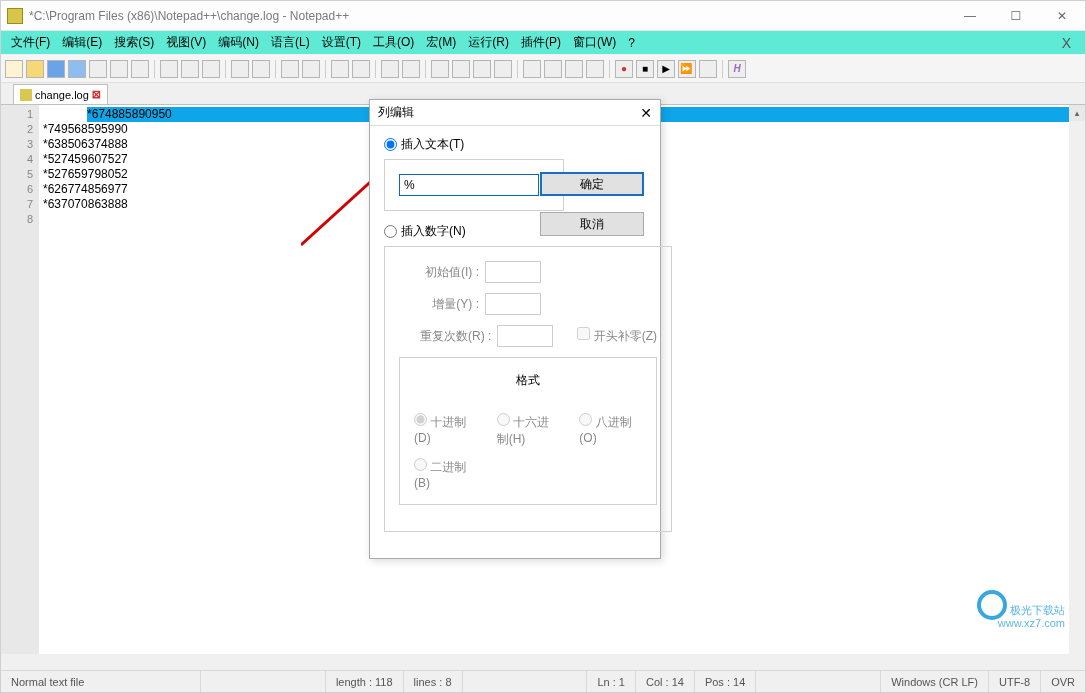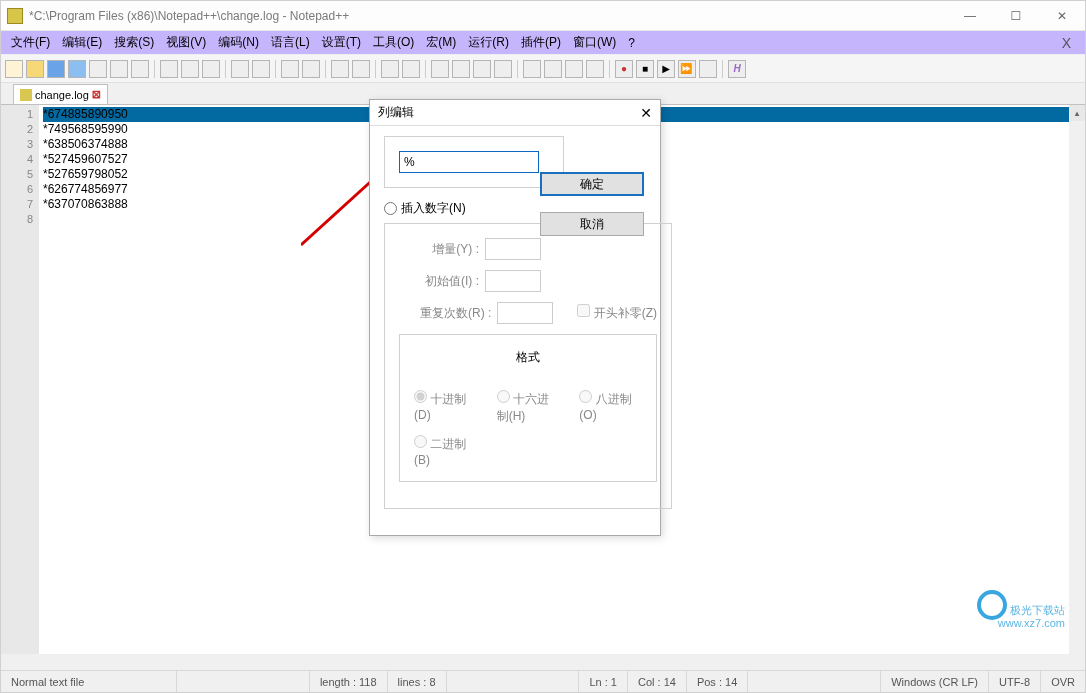--- a/index.html
+++ b/index.html
@@ -6,40 +6,40 @@
 html, body { width: 1086px; height: 693px; overflow: hidden; background: #fff; }
 .window { width: 1086px; height: 693px; display: flex; flex-direction: column; border: 1px solid #d0d0d0; }
 
 
 .titlebar { height: 30px; background: #fdfdfd; display: flex; align-items: center; font-size: 12px; color: #7a7a7a; border-bottom: 1px solid #e8e8e8; }
 .titlebar .app-icon { width: 16px; height: 16px; margin: 0 6px; background: #d8c64a; border: 1px solid #9a8a20; }
 .titlebar .title { flex: 1; }
 .winbtn { width: 46px; height: 30px; display: flex; align-items: center; justify-content: center; color: #666; font-size: 12px; }
 
 
-.menubar { height: 24px; background: #c4b5fd; display: flex; align-items: center; font-size: 12px; padding: 0 4px; border-bottom: 1px solid #f0f0f0; }
+.menubar { height: 24px; background: #5eead4; display: flex; align-items: center; font-size: 12px; padding: 0 4px; border-bottom: 1px solid #f0f0f0; }
 .menubar .mi { padding: 3px 6px; cursor: default; }
 .menubar .close-x { margin-left: auto; margin-right: 10px; font-size: 14px; color: #555; }
 
 
 .toolbar { height: 28px; background: #f5f5f5; display: flex; align-items: center; padding: 0 4px; gap: 3px; border-bottom: 1px solid #e0e0e0; }
 .toolbar .tb { width: 18px; height: 18px; border: 1px solid #b5b5b5; background: #eee; font-size: 10px; display: flex; align-items: center; justify-content: center; }
 .toolbar .sep { width: 1px; height: 18px; background: #ccc; margin: 0 2px; }
 
 
 .tabbar { height: 22px; background: #f0f0f0; display: flex; align-items: flex-end; padding-left: 12px; border-bottom: 1px solid #c0c0c0; }
 .tab { height: 20px; display: flex; align-items: center; gap: 3px; padding: 0 6px; font-size: 11px; background: #fff; border: 1px solid #c0c0c0; border-bottom: none; }
 .tab .ficon { width: 12px; height: 12px; background: #dac752; }
 .tab .x { color: #c33; font-weight: bold; }
 
 
 .editor { flex: 1; display: flex; background: #fff; font-family: Consolas, "Courier New", monospace; font-size: 12px; position: relative; border-right: 16px solid #f0f0f0; border-bottom: 16px solid #f0f0f0; }
 .gutter { width: 38px; background: #e8e8e8; text-align: right; padding: 2px 6px 0 0; color: #888; line-height: 15px; font-size: 11px; }
 .code { flex: 1; padding: 2px 0 0 4px; line-height: 15px; color: #000; }
-.code .line.cur { background: #0369a1; }
+.code .line.cur { background: #0ea5e9; margin-left: 44px; }
 
 
 .scroll-up { position: absolute; right: -16px; top: 0; width: 16px; height: 16px; background: #e8e8e8; font-size: 9px; text-align: center; line-height: 16px; color: #666; }
 
 
 .arrow { position: absolute; pointer-events: none; }
 
 
 .dialog { position: absolute; left: 406px; top: 96px; width: 292px; background: #fff; border: 1px solid #aaa; box-shadow: 2px 2px 8px rgba(0,0,0,0.15); font-size: 12px; }
 .dialog .dlg-title { height: 26px; display: flex; align-items: center; padding: 0 8px; border-bottom: 1px solid #ddd; }
@@ -198,41 +198,45 @@
         </defs>
       <line x1="20" y1="0" x2="20" y2="42" stroke="#d40000" stroke-width="3" marker-end="url(#ah3)"></line>
     </svg>
 
     <div class="dialog" style="left:368px;top:-6px">
       <div class="dlg-title">
         <span class="t">列编辑</span>
         <span class="x">✕</span>
       </div>
       <div class="body">
+        <div class="radio-row">
+          <input type="radio" checked="" style="">
+          <span>插入文本(T)</span>
+        </div>
         <fieldset class="txt-field" style="width:180px;">
           <input type="text" value="%" style="">
         </fieldset>
 
         <div class="btns">
           <button class="btn primary">确定</button>
           <button class="btn">取消</button>
         </div>
 
         <div class="radio-row" style="margin-top:4px;">
           <input type="radio" style="">
           <span>插入数字(N)</span>
         </div>
         <fieldset>
           <div class="num-row">
-            <label>增量(Y) :</label>
+            <label>初始值(I) :</label>
             <input type="text" disabled="" style="">
             <span style="width:110px"></span>
           </div>
           <div class="num-row">
-            <label>初始值(I) :</label>
+            <label>增量(Y) :</label>
             <input type="text" disabled="" style="">
             <span style="width:110px"></span>
           </div>
           <div class="num-row">
             <label>重复次数(R) :</label>
             <input type="text" disabled="" style="">
             <span class="chk-row"><input type="checkbox" disabled="" style=""> <span>开头补零(Z)</span></span>
           </div>
           <fieldset class="fmt-grp">
             <div class="fmt-title">格式</div>
@@ -248,21 +252,21 @@
     </div>
 
     <div class="watermark">
       <span class="logo"></span>
       <span>极光下载站</span><br>
       <span>www.xz7.com</span>
     </div>
   </div>
 
   <div class="statusbar">
-    <div class="cell" style="width:176px">Normal text file</div>
+    <div class="cell" style="width:200px">Normal text file</div>
     <div class="spacer"></div>
     <div class="cell">length : 118</div>
     <div class="cell">lines : 8</div>
     <div class="spacer"></div>
     <div class="cell">Ln : 1</div>
     <div class="cell">Col : 14</div>
     <div class="cell">Pos : 14</div>
     <div class="spacer"></div>
     <div class="cell">Windows (CR LF)</div>
     <div class="cell">UTF-8</div>

